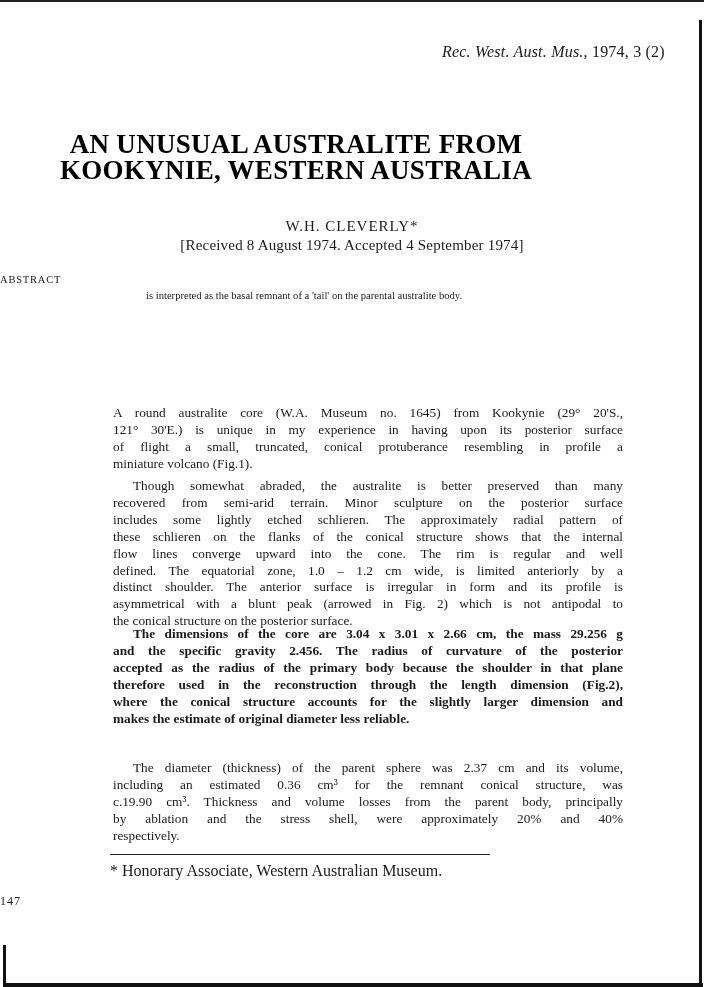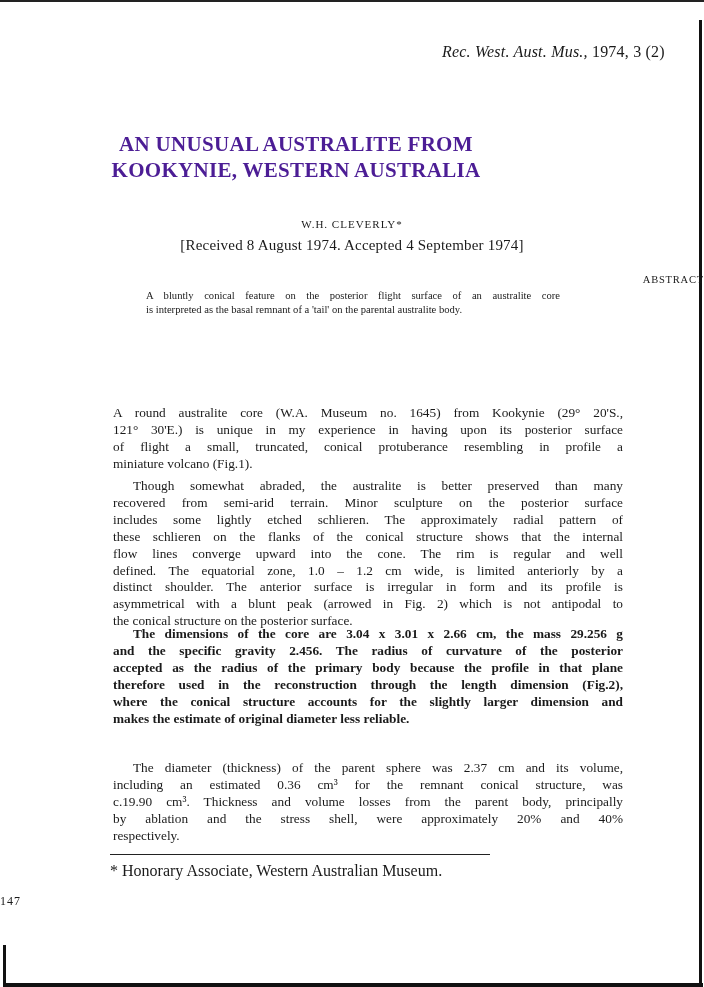--- a/index.html
+++ b/index.html
@@ -38,44 +38,44 @@
       letter-spacing: 0.2px;
       white-space: nowrap;
       margin-left: 18px;
     }
     .running-head .journal { font-style: italic; }
     .title {
       position: absolute;
       left: 0; width: 592px; top: 131px;
       text-align: center;
       font-weight: bold;
-      font-size: 21px;
+      font-size: 27px;
       line-height: 26px;
       letter-spacing: 0.3px;
-      color: #4c1d95;
+      color: #000000;
     }
     .title-line { display: block; }
     .author {
       position: absolute;
       left: 0; width: 704px; top: 218px;
       text-align: center;
-      font-size: 11px;
+      font-size: 15px;
       letter-spacing: 1px;
     }
     .received {
       position: absolute;
       left: 0; width: 704px; top: 237px;
       text-align: center;
       font-size: 15px;
       letter-spacing: 0.2px;
     }
     .abstract-heading {
       position: absolute;
       left: 0; width: 704px; top: 274px;
-      text-align: right;
+      text-align: left;
       font-size: 10.5px;
       letter-spacing: 0.8px;
     }
     .abstract-body {
       position: absolute;
       left: 146px; width: 414px; top: 289px;
       font-size: 10.6px;
       line-height: 13.5px;
     }
     .line {
@@ -134,21 +134,20 @@
 <h1 class="title" style="margin:0;">
   <span class="title-line">AN UNUSUAL AUSTRALITE FROM</span>
   <span class="title-line">KOOKYNIE, WESTERN AUSTRALIA</span>
 </h1>
 
 <div class="author">W.H. CLEVERLY*</div>
 <div class="received">[Received 8 August 1974. Accepted 4 September 1974]</div>
 
 <div class="abstract-heading">ABSTRACT</div>
 <div class="abstract-body">
-  <span class="line">A bluntly conical feature on the posterior flight surface of an australite core</span>
   <span class="line last">is interpreted as the basal remnant of a 'tail' on the parental australite body.</span>
 </div>
 
 <div class="body-text p1">
   <span class="line">A round australite core (W.A. Museum no. 1645) from Kookynie (29° 20'S.,</span>
   <span class="line">121° 30'E.) is unique in my experience in having upon its posterior surface</span>
   <span class="line">of flight a small, truncated, conical protuberance resembling in profile a</span>
   <span class="line last">miniature volcano (Fig.1).</span>
 </div>
 
@@ -160,21 +159,21 @@
   <span class="line">flow lines converge upward into the cone. The rim is regular and well</span>
   <span class="line">defined. The equatorial zone, 1.0 – 1.2 cm wide, is limited anteriorly by a</span>
   <span class="line">distinct shoulder. The anterior surface is irregular in form and its profile is</span>
   <span class="line">asymmetrical with a blunt peak (arrowed in Fig. 2) which is not antipodal to</span>
   <span class="line last">the conical structure on the posterior surface.</span>
 </div>
 
 <div class="body-text p3">
   <span class="line indent" style="padding-left:20px;">The dimensions of the core are 3.04 x 3.01 x 2.66 cm, the mass 29.256 g</span>
   <span class="line">and the specific gravity 2.456. The radius of curvature of the posterior</span>
-  <span class="line">accepted as the radius of the primary body because the profile in that plane</span>
+  <span class="line">accepted as the radius of the primary body because the shoulder in that plane</span>
   <span class="line">therefore used in the reconstruction through the length dimension (Fig.2),</span>
   <span class="line">where the conical structure accounts for the slightly larger dimension and</span>
   <span class="line last">makes the estimate of original diameter less reliable.</span>
 </div>
 
 <div class="body-text p4">
   <span class="line indent" style="padding-left:20px;">The diameter (thickness) of the parent sphere was 2.37 cm and its volume,</span>
   <span class="line">including an estimated 0.36 cm³ for the remnant conical structure, was</span>
   <span class="line">c.19.90 cm³. Thickness and volume losses from the parent body, principally</span>
   <span class="line">by ablation and the stress shell, were approximately 20% and 40%</span>

